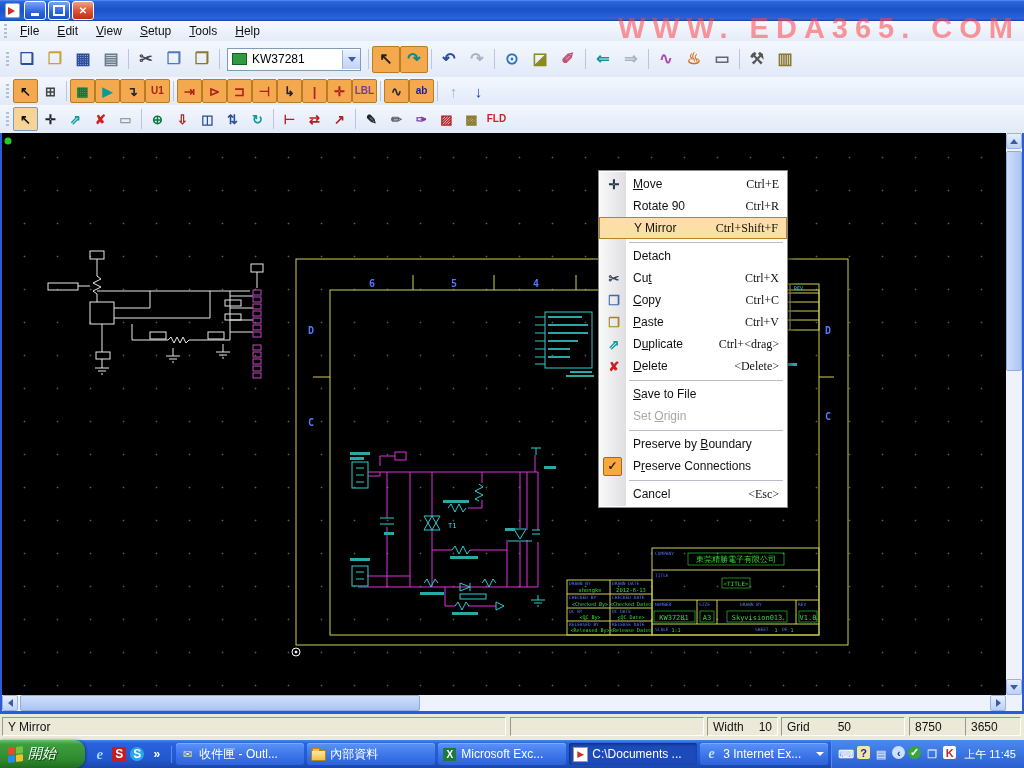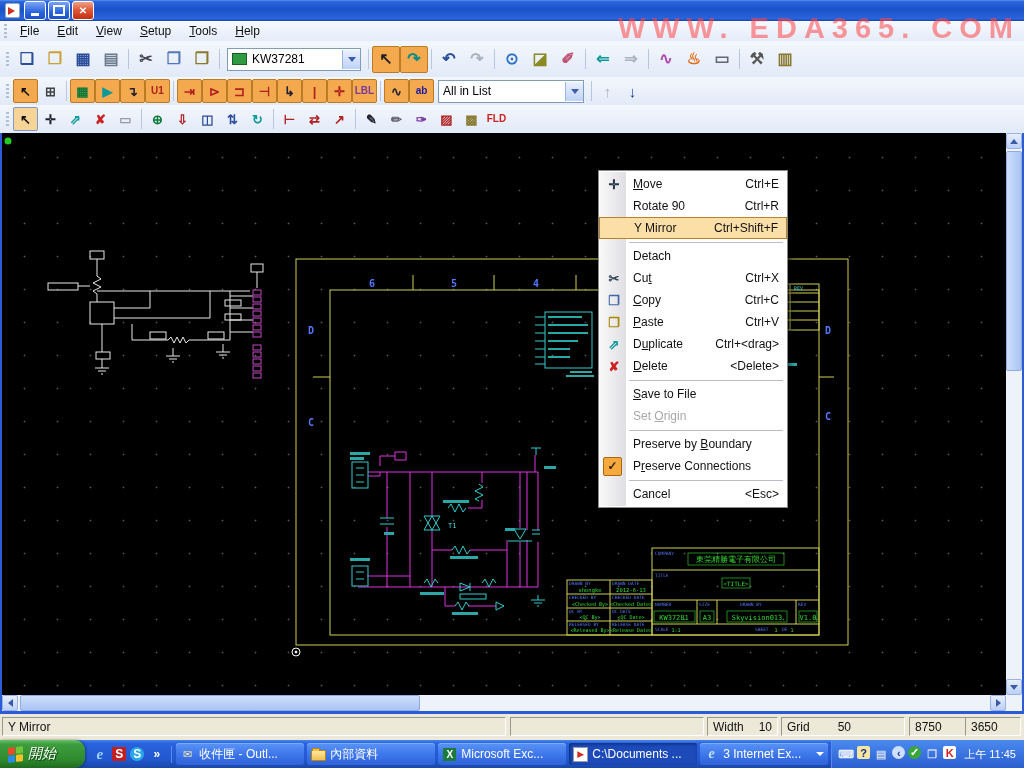--- a/index.html
+++ b/index.html
@@ -57,21 +57,21 @@
   .corner{position:absolute;left:1006px;top:695px;width:16px;height:16px;background:#eef2fa;}
   .sbtn{position:absolute;width:16px;height:16px;background:linear-gradient(#e8effd,#bcd0f6);border:1px solid #98b2e4;border-radius:2px;display:flex;align-items:center;justify-content:center;box-sizing:border-box;}
   .sthumb{position:absolute;background:linear-gradient(90deg,#cfdffc,#aac4f4);border:1px solid #90acdf;border-radius:2px;box-sizing:border-box;}
   .hthumb{background:linear-gradient(#cfdffc,#aac4f4);}
   
   .cmenu{position:absolute;left:598px;top:170px;width:188px;background:#fff;border:1px solid #8a8a8a;
     box-shadow:3px 3px 4px rgba(0,0,0,.45);padding:2px 0;font-size:12px;color:#111;z-index:100;}
   .cmenu::before{content:"";position:absolute;left:1px;top:1px;bottom:1px;width:26px;background:linear-gradient(90deg,#f8f8f8,#dfdfe4);}
   .mrow{position:relative;height:22px;display:flex;align-items:center;padding:0 8px 0 34px;box-sizing:border-box;}
   .mrow .lbl u{text-decoration:underline;}
-  .mrow .sc{margin-left:auto;}
+  .mrow .sc{margin-left:auto;font-family:Liberation Serif, serif;}
   .mrow.hl{background:#fcdfa6;border:1px solid #b58428;}
   .mrow.dis{color:#a8a8a8;}
   .gicon{position:absolute;left:6px;width:18px;text-align:center;font-size:13px;font-weight:bold;}
   .gcheck{position:absolute;left:4px;width:17px;height:17px;background:#f5a93f;border:1px solid #a8680e;border-radius:2px;
     color:#3a2000;font-weight:bold;font-size:12px;display:flex;align-items:center;justify-content:center;}
   .msep{position:relative;height:6px;}
   .msep::after{content:"";position:absolute;left:30px;right:4px;top:3px;border-top:1px solid #bcbcc8;}
   
   .statusbar{position:absolute;left:0;top:714px;width:1024px;height:26px;background:#ece9d8;font-size:12px;color:#111;}
   .spanel{position:absolute;top:3px;height:19px;border:1px solid;border-color:#9a968a #fff #fff #9a968a;
@@ -272,26 +272,20 @@
           <span style="color:#7a3aa0">LBL</span>
         </div>
         <div class="tsep"></div>
         <div class="tbtn orange">
           <span style="color:#223">∿</span>
         </div>
         <div class="tbtn orange tinytext">
           <span style="color:#1a1aa0">ab</span>
         </div>
       </div>
-    <div class="combo" style="width:140px">
-      <span>All in List</span>
-      <span class="cbtn">
-          <span class="tri-dn"></span>
-        </span>
-    </div>
     <div class="tsep"></div>
     <div class="tbtn">
         <span style="color:#aab4c4;font-size:15px">↑</span>
       </div>
     <div class="tbtn">
         <span style="color:#1a3aa0;font-size:15px">↓</span>
       </div>
   </div>
 
   <div class="tb tb3">

